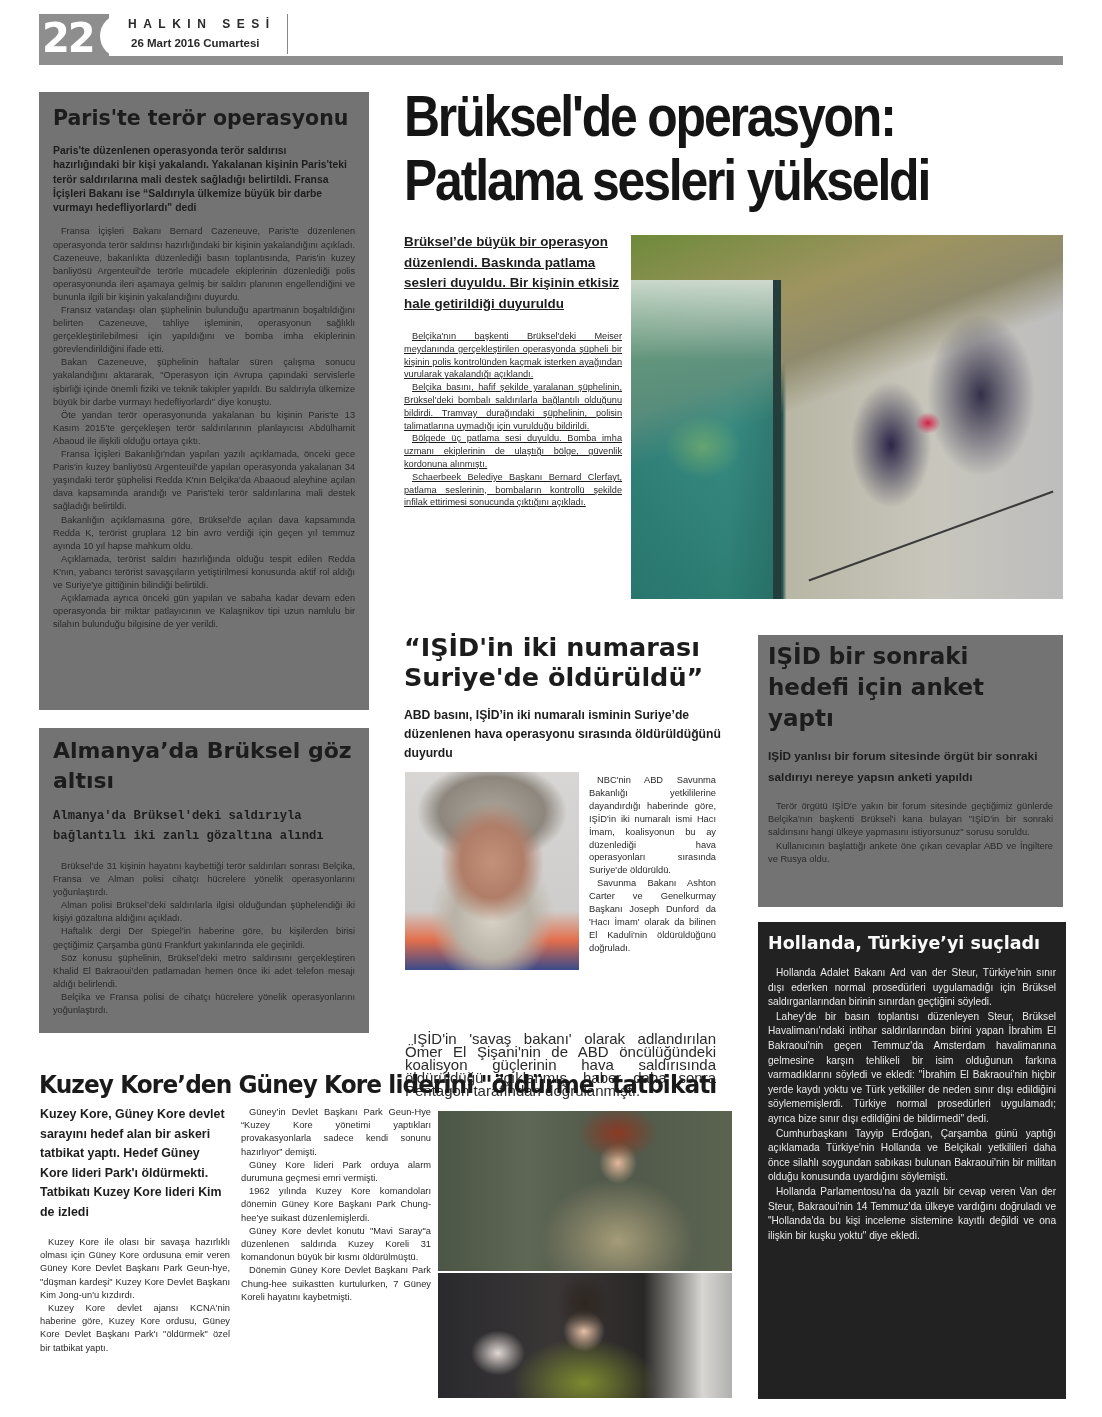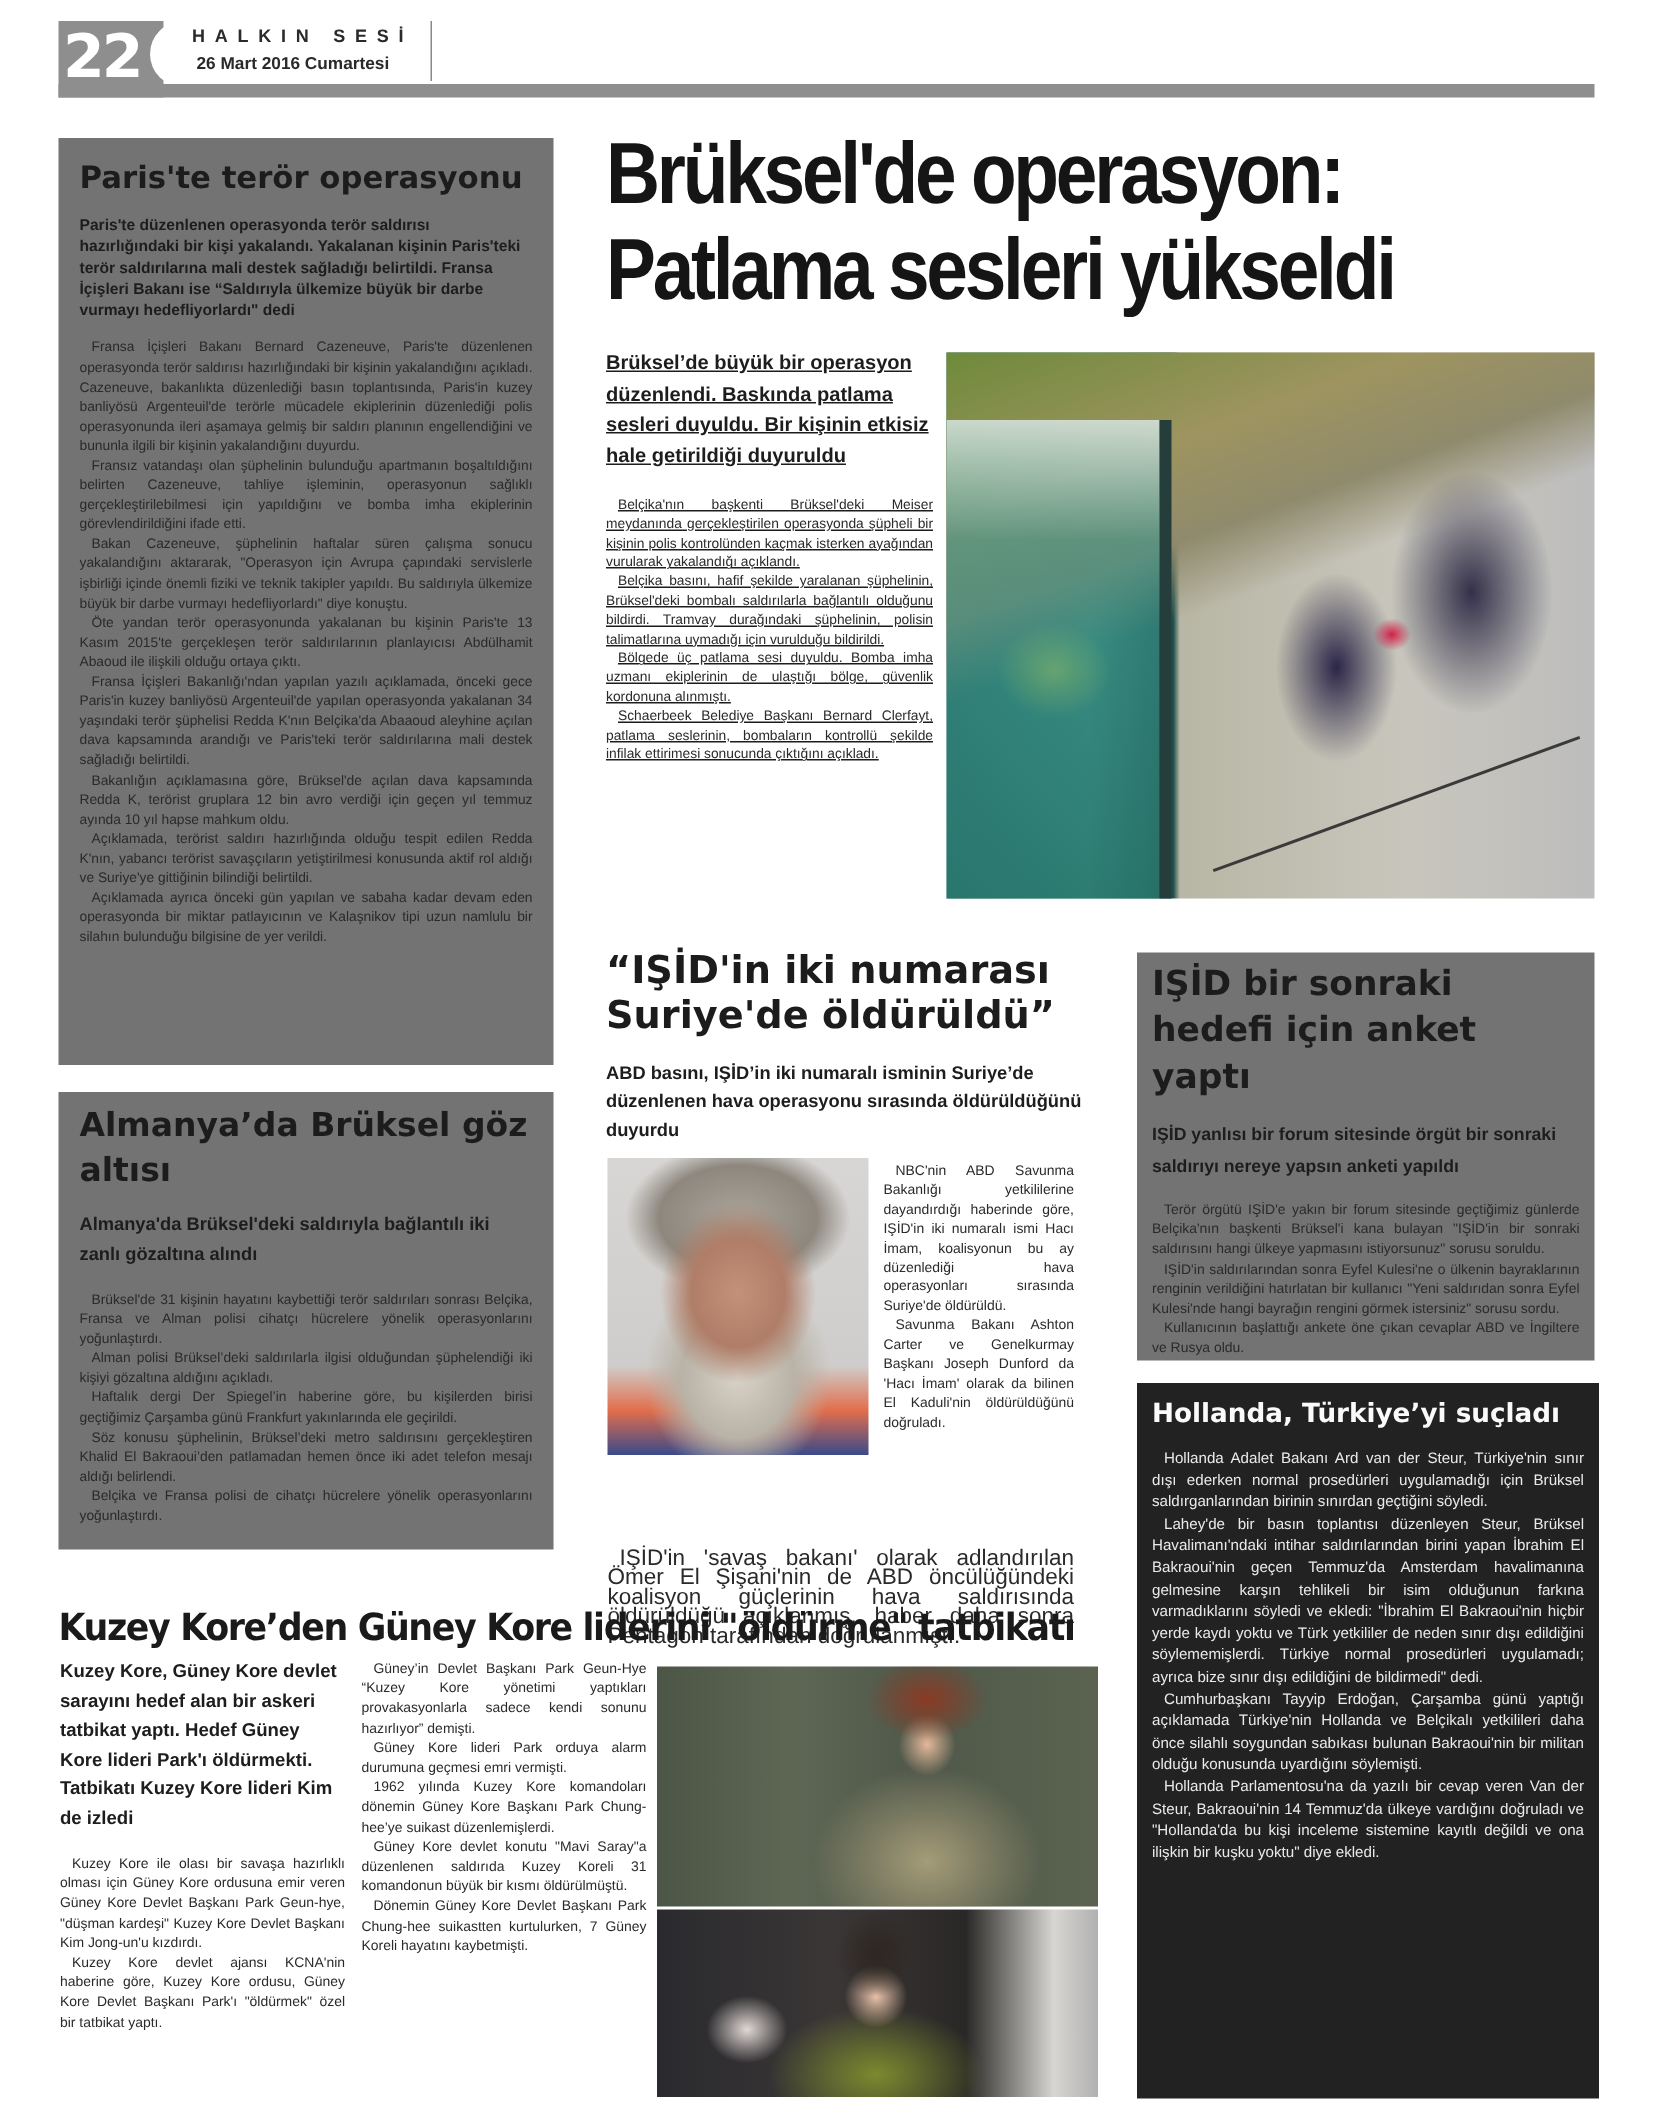--- a/index.html
+++ b/index.html
@@ -26,21 +26,21 @@
   .photo { position: absolute; overflow: hidden; }
 
   
   #paris { left: 39px; top: 92px; width: 330px; height: 618px; padding: 15px 14px 0 14px; }
   #paris .title { font-size: 20.5px; margin-bottom: 14px; }
   #paris .lead { font-size: 10.4px; line-height: 14.3px; margin-bottom: 10px; }
 
   
   #almanya { left: 39px; top: 728px; width: 330px; height: 305px; padding: 8px 14px 0 14px; }
   #almanya .title { font-size: 22px; line-height: 30px; margin-bottom: 10px; }
-  #almanya .lead { font-size: 12.2px; line-height: 20px; margin-bottom: 14px; font-weight: bold; }
+  #almanya .lead { font-size: 12.2px; line-height: 20px; margin-bottom: 14px; font-weight: bold; font-family: Liberation Mono, monospace; }
 
   
   #main-headline { left: 404px; top: 84px; width: 660px; font-family: "Liberation Sans", sans-serif; font-weight: bold; font-size: 58px; line-height: 64px; letter-spacing: -2.5px; transform: scaleX(0.86); transform-origin: left top; width: 770px; color: #151515; }
 
   #brussels-text { left: 404px; top: 232px; width: 218px; text-decoration: underline; }
   #brussels-text .lead { font-size: 13.4px; line-height: 20.5px; margin-bottom: 16px; }
   #brussels-text .body-text { font-size: 9.2px; line-height: 12.8px; }
 
   #brussels-photo { left: 631px; top: 235px; width: 432px; height: 364px;
     background:
@@ -171,21 +171,20 @@
 </div>
 <div id="isid-bottom" class="box">
   <p>IŞİD'in 'savaş bakanı' olarak adlandırılan Ömer El Şişani'nin de ABD öncülüğündeki koalisyon güçlerinin hava saldırısında öldürüldüğü açıklanmış, haber daha sonra Pentagon tarafından doğrulanmıştı.</p>
 </div>
 
 <section id="anket" class="box gray">
   <h2 class="title h-sans">IŞİD bir sonraki hedefi için anket yaptı</h2>
   <div class="lead">IŞİD yanlısı bir forum sitesinde örgüt bir sonraki saldırıyı nereye yapsın anketi yapıldı</div>
   <div class="body-text">
     <p>Terör örgütü IŞİD'e yakın bir forum sitesinde geçtiğimiz günlerde Belçika'nın başkenti Brüksel'i kana bulayan "IŞİD'in bir sonraki saldırısını hangi ülkeye yapmasını istiyorsunuz" sorusu soruldu.</p>
-    <p>IŞİD'in saldırılarından sonra Eyfel Kulesi'ne o ülkenin bayraklarının renginin verildiğini hatırlatan bir kullanıcı "Yeni saldırıdan sonra Eyfel Kulesi'nde hangi bayrağın rengini görmek istersiniz" sorusu sordu.</p>
     <p>Kullanıcının başlattığı ankete öne çıkan cevaplar ABD ve İngiltere ve Rusya oldu.</p>
   </div>
 </section>
 
 <section id="hollanda" class="box dark">
   <h2 class="title h-sans">Hollanda, Türkiye’yi suçladı</h2>
   <div class="body-text">
     <p>Hollanda Adalet Bakanı Ard van der Steur, Türkiye'nin sınır dışı ederken normal prosedürleri uygulamadığı için Brüksel saldırganlarından birinin sınırdan geçtiğini söyledi.</p>
     <p>Lahey'de bir basın toplantısı düzenleyen Steur, Brüksel Havalimanı'ndaki intihar saldırılarından birini yapan İbrahim El Bakraoui'nin geçen Temmuz'da Amsterdam havalimanına gelmesine karşın tehlikeli bir isim olduğunun farkına varmadıklarını söyledi ve ekledi: "İbrahim El Bakraoui'nin hiçbir yerde kaydı yoktu ve Türk yetkililer de neden sınır dışı edildiğini söylememişlerdi. Türkiye normal prosedürleri uygulamadı; ayrıca bize sınır dışı edildiğini de bildirmedi" dedi.</p>
     <p>Cumhurbaşkanı Tayyip Erdoğan, Çarşamba günü yaptığı açıklamada Türkiye'nin Hollanda ve Belçikalı yetkilileri daha önce silahlı soygundan sabıkası bulunan Bakraoui'nin bir militan olduğu konusunda uyardığını söylemişti.</p>

